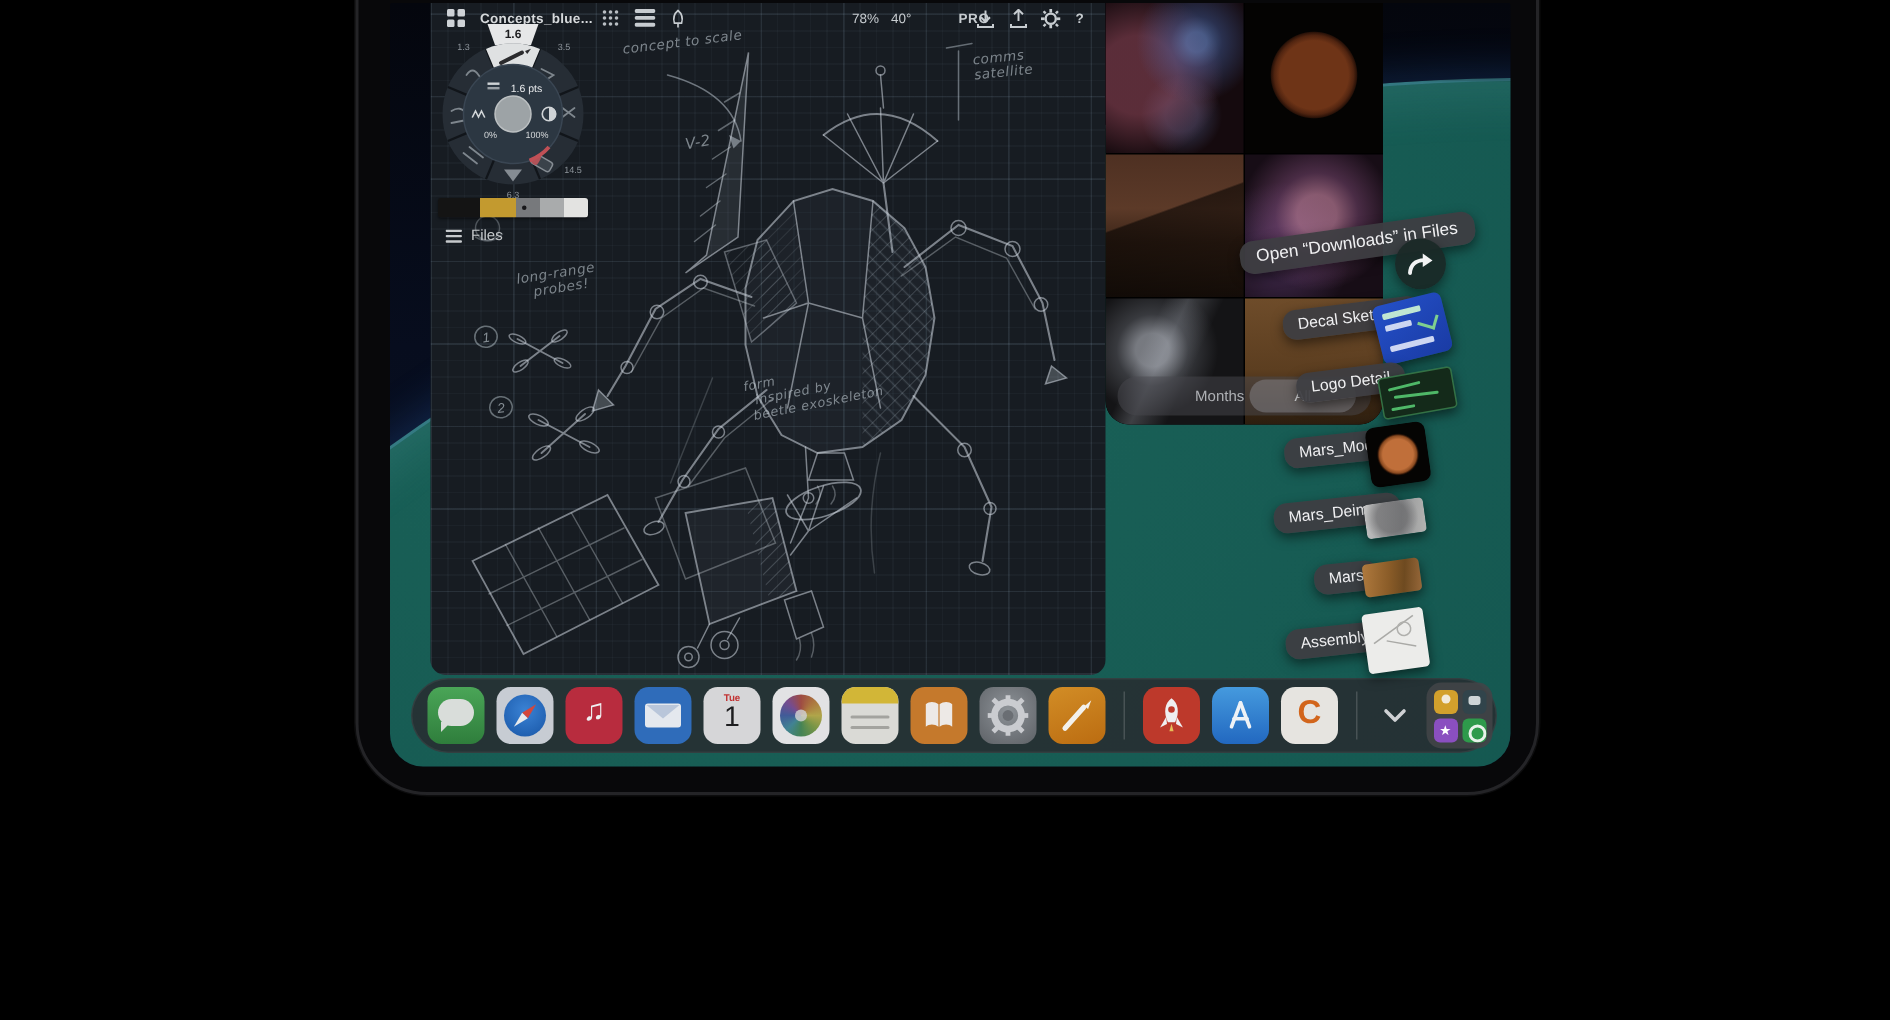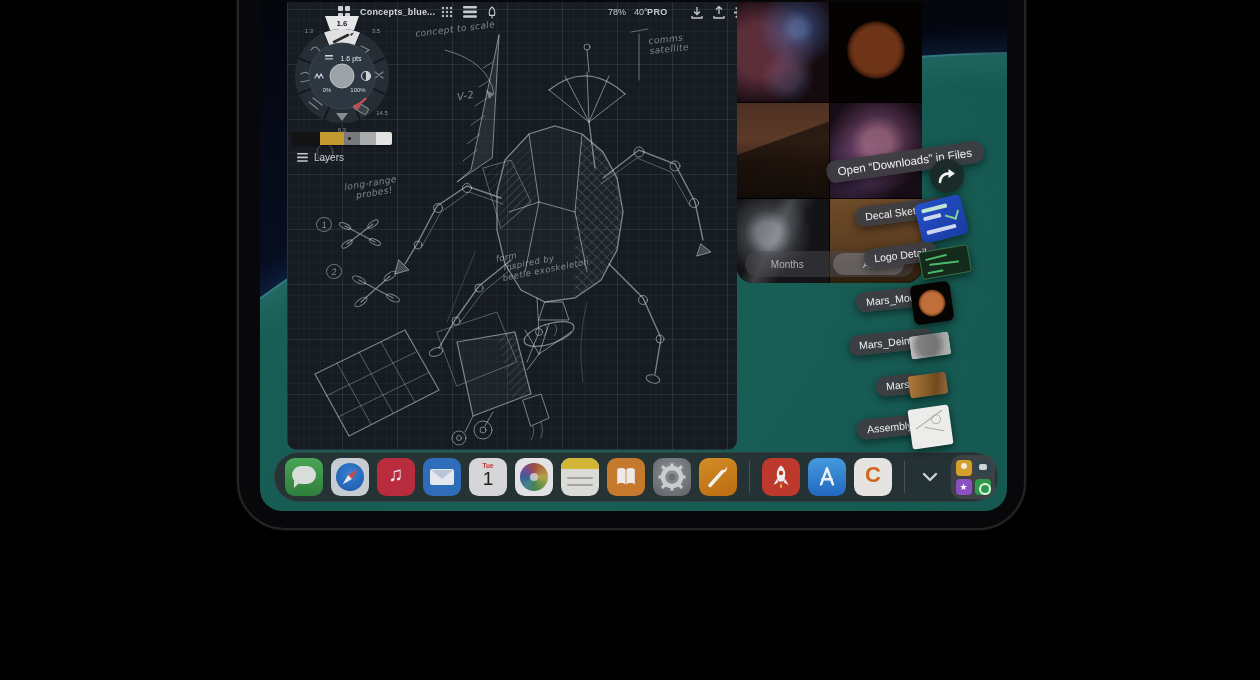--- a/index.html
+++ b/index.html
@@ -28,21 +28,21 @@
               background:#171c22; border-radius:0 0 10px 10px; overflow:hidden; }
   .grid-bg { position:absolute; inset:0;
       background-image:
         repeating-linear-gradient(0deg, rgba(165,195,220,.085) 0 1px, transparent 1px 55px),
         repeating-linear-gradient(90deg, rgba(165,195,220,.085) 0 1px, transparent 1px 55px),
         repeating-linear-gradient(0deg, rgba(165,195,220,.035) 0 1px, transparent 1px 11px),
         repeating-linear-gradient(90deg, rgba(165,195,220,.035) 0 1px, transparent 1px 11px); }
 
   .topbar { position:absolute; left:0; top:0; width:100%; height:20px; display:flex;
             align-items:center; color:#cdd1d5; font-size:9px; }
-  .tb { position:absolute; top:3px; height:14px; display:flex; align-items:center; cursor:default;margin-left:40px; }
+  .tb { position:absolute; top:3px; height:14px; display:flex; align-items:center; cursor:default; }
   .tb svg { display:block; }
   .tb-title { font-size:9px; letter-spacing:.2px; color:#d6d9db; font-weight:bold; }
   .tb-text { font-size:9px; color:#c7ccd0; }
   .tb-pro { font-weight:bold; letter-spacing:.4px; }
 
   .sketch-svg { position:absolute; left:0; top:0; }
 
   .anno { position:absolute; color:rgba(205,216,224,.55); font-style:italic;
           font-family:"DejaVu Sans", sans-serif; letter-spacing:.4px; line-height:1.15; }
   .anno .ln { display:block; }
@@ -82,21 +82,21 @@
       #170d16; }
   .ph-voyager { background:
       radial-gradient(circle at 34% 40%, rgba(200,205,215,.55) 0 14%, rgba(140,145,155,.3) 30%, transparent 55%),
       linear-gradient(115deg, transparent 30%, rgba(170,175,185,.28) 42%, transparent 60%),
       #141416; }
   .ph-rover { background:
       linear-gradient(180deg, #6e4c2a 0%, #5c3e20 55%, #3c2814 80%, #2a1c0e 100%); }
   .seg-ctrl { position:absolute; left:8px; right:8px; bottom:6px; height:26px;
               background:rgba(72,72,78,.5); border-radius:13px; display:flex;
               align-items:center; overflow:hidden; }
-  .seg { flex:1; text-align:center; font-size:10px; color:#aeb0b4; }
+  .seg { flex:1; text-align:right; font-size:10px; color:#aeb0b4; }
   .seg-pill { position:absolute; right:10px; top:2px; bottom:2px; width:42%;
               background:rgba(134,134,140,.5); border-radius:11px; display:flex;
               align-items:center; justify-content:center; font-size:10px; color:#dadbdd; }
 
   
   .drag-layer { position:absolute; inset:0; pointer-events:none; }
   .drag-layer > * { pointer-events:auto; }
   .dlabel { position:absolute; background:rgba(62,62,66,.94); color:#f0f0f2;
             font-size:10.5px; padding:4px 10px; border-radius:9px; white-space:nowrap;
             box-shadow:0 3px 8px rgba(0,0,0,.5); }
@@ -356,21 +356,21 @@
             </svg>
           </div>
           <div class="tb" style="left:159px;">
             <svg width="12" height="13" viewBox="0 0 12 13" fill="none" stroke="#c7ccd0" stroke-width="1.1">
               <path d="M6,1 C8.4,3 9.4,6 8.4,9.4 L3.6,9.4 C2.6,6 3.6,3 6,1 Z"></path>
               <line x1="6" y1="9.4" x2="6" y2="12.4"></line>
             </svg>
           </div>
           <div class="tb tb-text" style="left:281px;">78%</div>
           <div class="tb tb-text" style="left:307px;">40°</div>
-          <div class="tb tb-text tb-pro" style="left:320px;text-align:center;">PRO</div>
+          <div class="tb tb-text tb-pro" style="left:352px;text-align:center;">PRO</div>
           <div class="tb" style="left:364px;">
             <svg width="12" height="13" viewBox="0 0 12 13" fill="none" stroke="#c7ccd0" stroke-width="1.3">
               <path d="M6,1 L6,8 M3,5.5 L6,8.5 L9,5.5"></path>
                 <path d="M1,10 L1,12 L11,12 L11,10"></path>
             </svg>
           </div>
           <div class="tb" style="left:386px;">
             <svg width="12" height="13" viewBox="0 0 12 13" fill="none" stroke="#c7ccd0" stroke-width="1.3">
               <path d="M6,8 L6,1 M3,3.5 L6,0.5 L9,3.5"></path>
                 <path d="M1,10 L1,12 L11,12 L11,10"></path>
@@ -468,21 +468,21 @@
           <div class="swatch" style="width:16px;background:#a9abac;"></div>
           <div class="swatch" style="width:16px;background:#e3e3e1;"></div>
         </div>
 
         <div class="layersrow">
           <svg width="11" height="9" viewBox="0 0 11 9" fill="#c6c9cc">
             <rect x="0" y="0" width="11" height="1.6" rx=".8"></rect>
               <rect x="0" y="3.6" width="11" height="1.6" rx=".8"></rect>
             <rect x="0" y="7.2" width="11" height="1.6" rx=".8"></rect>
           </svg>
-          <span>Layers</span>
+          <span>Files</span>
         </div>
       </div>
 
       <div class="photos-panel">
         <div class="ph-grid">
           <div class="ph ph-nebula1"></div>
           <div class="ph ph-marsplanet"></div>
           <div class="ph ph-marsridge"></div>
           <div class="ph ph-nebula2"></div>
           <div class="ph ph-voyager"></div>

